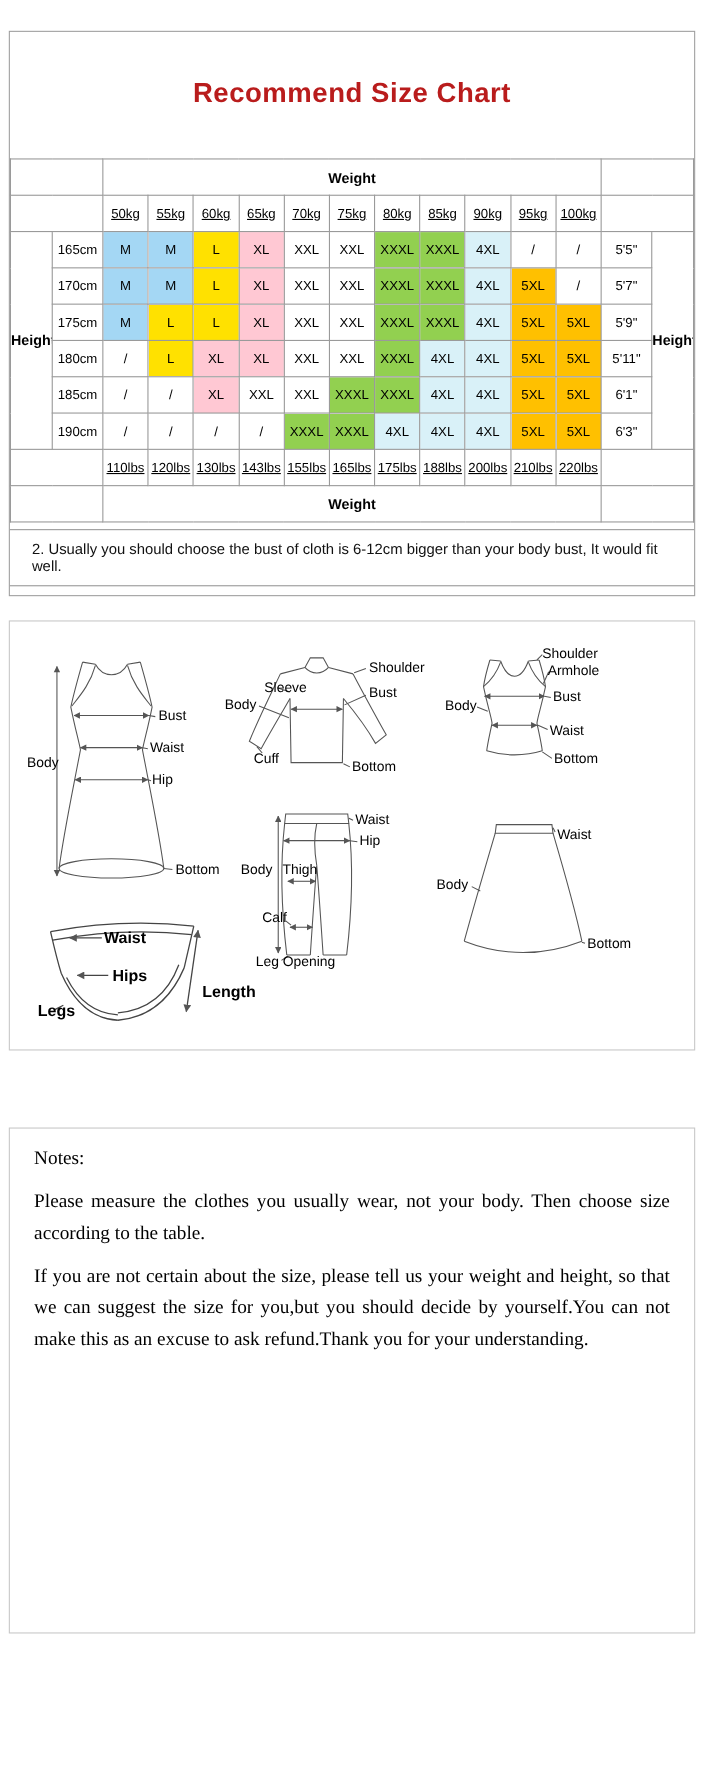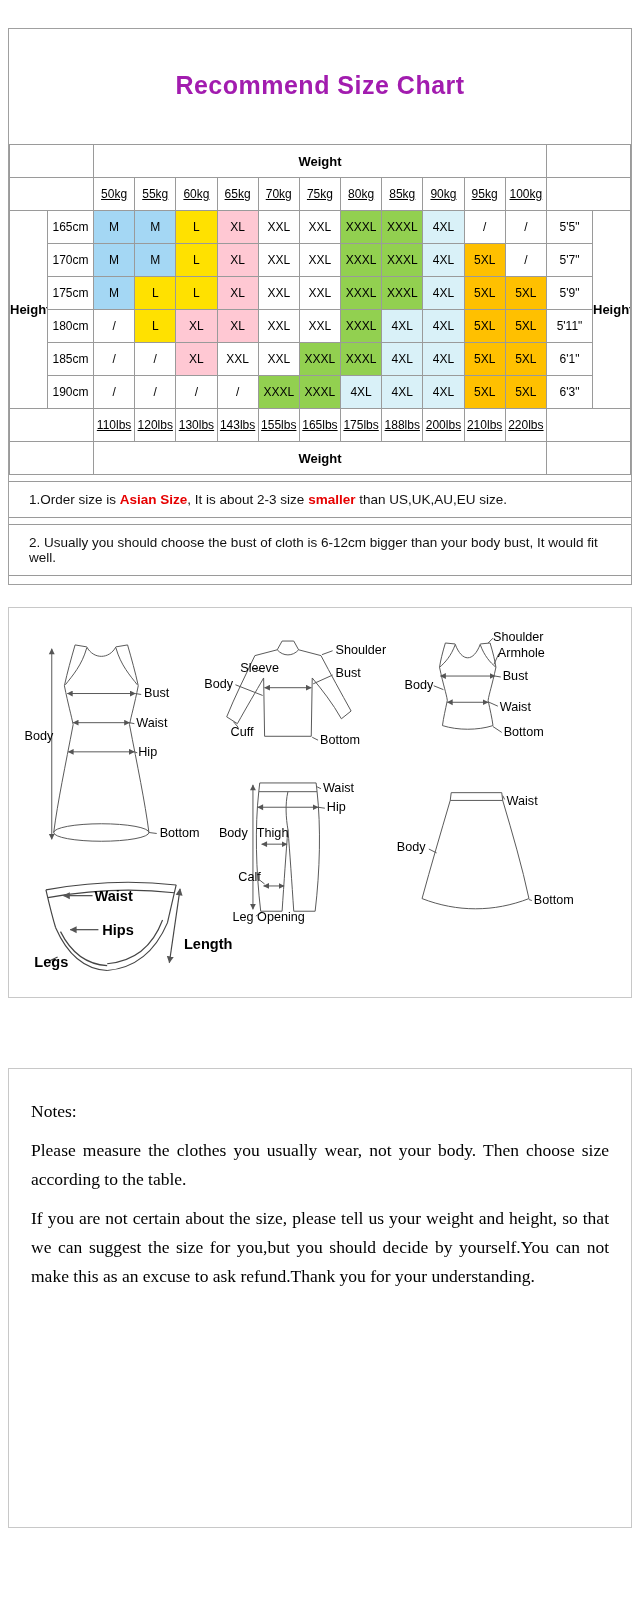--- a/index.html
+++ b/index.html
@@ -1,33 +1,33 @@
 <!DOCTYPE html>
 <html><head>
 <meta charset="utf-8">
 <style>
   html,body{margin:0;padding:0;background:#fff;}
   body{width:640px;font-family:"Liberation Sans",sans-serif;color:#000;padding-bottom:27px;}
   .box{margin:0 8px;border:1px solid #a0a0a0;background:#fff;}
   .chart-box{margin-top:28px;padding-bottom:8px;}
-  .title{text-align:center;font-size:25px;font-weight:bold;color:#a21caf;margin:42px 0 44px;letter-spacing:.5px;}
+  .title{text-align:center;font-size:25px;font-weight:bold;color:#b91c1c;margin:42px 0 44px;letter-spacing:.5px;}
   table.sc{border-collapse:collapse;width:100%;table-layout:fixed;font-size:12px;}
   table.sc td{border:1px solid #9a9a9a;text-align:center;padding:0;height:32px;overflow:hidden;}
   td.whdr{font-weight:bold;font-size:13px;height:26px;}
   td.kg,td.lbs{height:28px;text-decoration:underline;}
   td.hlabel{font-weight:bold;font-size:13px;}
   td.hv{font-size:12px;}
   td.wfoot{font-weight:bold;font-size:13px;height:22px;}
   .note-row{border-top:1px solid #9a9a9a;border-bottom:1px solid #9a9a9a;margin-top:6px;padding:10px 14px 10px 20px;font-size:13.5px;color:#111;}
   .note-row .red{color:#e60000;font-weight:bold;}
   .diagram-box{margin-top:22px;border-color:#c8c8c8;}
   .diagram-box svg{display:block;width:100%;height:auto;}
   .lbl{font-size:13px;fill:#000;font-family:"Liberation Sans",sans-serif;}
   .lblb{font-size:15px;font-weight:bold;fill:#000;font-family:"Liberation Sans",sans-serif;}
-  .notes-box{margin-top:70px;border-color:#c8c8c8;padding:28px 22px 20px;font-family:"Liberation Serif",serif;font-size:17.5px;line-height:29px;min-height:460px;box-sizing:border-box;}
+  .notes-box{margin-top:70px;border-color:#c8c8c8;padding:12px 22px 20px;font-family:"Liberation Serif",serif;font-size:17.5px;line-height:29px;min-height:460px;box-sizing:border-box;}
   .notes-box p{margin:0 0 10px;text-align:justify;}
   .notes-box .nt{text-align:left;}
 </style>
 </head>
 <body>
 
 <section class="box chart-box">
   <h1 class="title">Recommend Size Chart</h1>
   <table class="sc">
     <colgroup>
@@ -176,23 +176,20 @@
         <td class="corner" colspan="2"></td>
       </tr>
       <tr>
         <td class="corner" colspan="2"></td>
         <td class="wfoot" colspan="11">Weight</td>
         <td class="corner" colspan="2"></td>
       </tr>
     </tbody>
   </table>
 
-  <div class="note-row">
-    <span>1.Order size is </span><span class="red">Asian Size</span><span>, It is about 2-3 size </span><span class="red">smaller</span><span> than US,UK,AU,EU size.</span>
-  </div>
   <div class="note-row">
     <span>2. Usually you should choose the bust of cloth is 6-12cm bigger than your body bust, It would fit well.</span>
   </div>
 </section>
 
 <section class="box diagram-box">
   <svg viewBox="0 0 640 400" xmlns="http://www.w3.org/2000/svg">
     <defs>
       <marker id="mR" markerWidth="8" markerHeight="8" refX="5.5" refY="3" orient="auto">
           <path d="M0,0 L6,3 L0,6 Z" fill="#555"></path>

